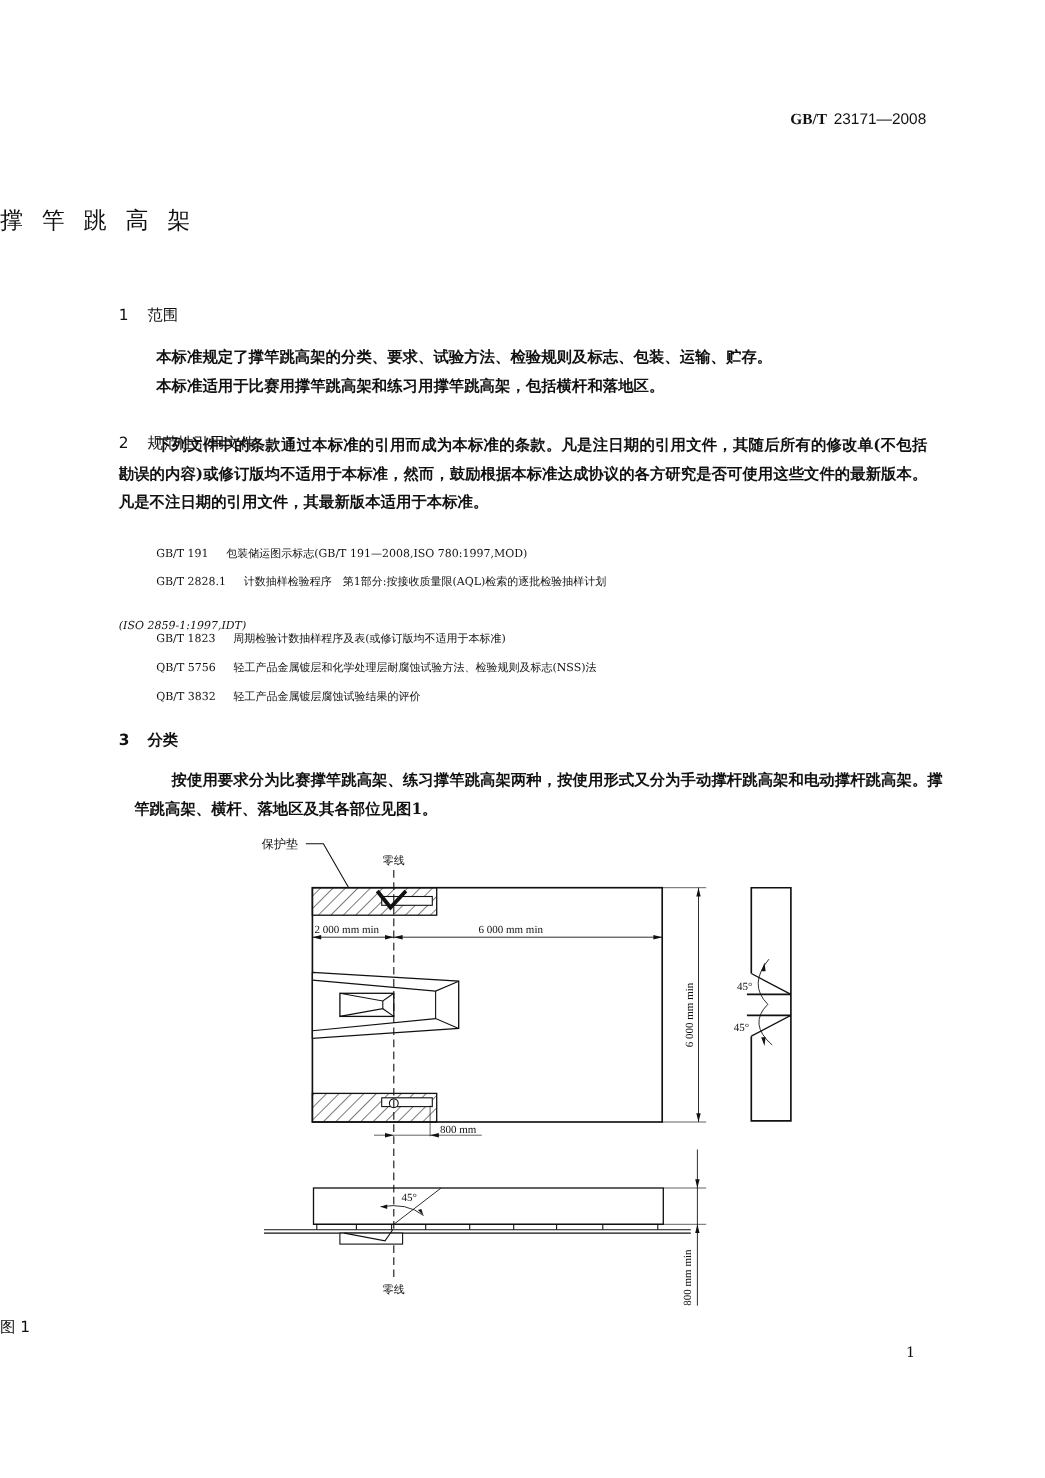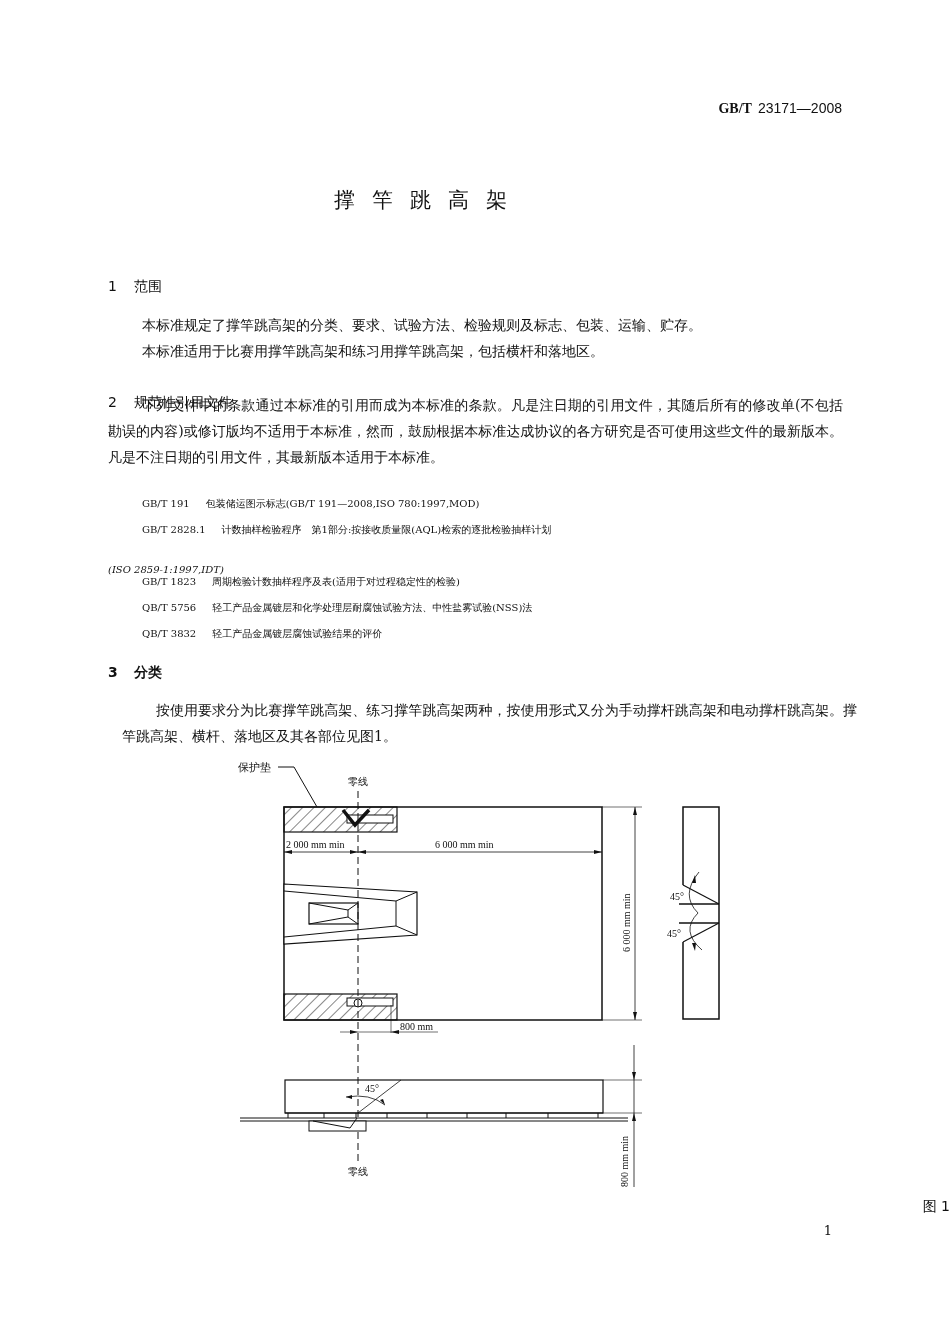--- a/index.html
+++ b/index.html
@@ -1,29 +1,29 @@
 <!DOCTYPE html>
 <html><head>
 <meta charset="utf-8">
 <style>
   html, body { margin:0; padding:0; background:#ffffff; }
   body { width:950px; height:1344px; position:relative; overflow:hidden;
          font-family:"DejaVu Serif","Liberation Serif",serif; color:#111; }
   .std-no { position:absolute; top:100px; right:108px; font-size:14px; font-family:"Liberation Sans",sans-serif;margin-left:28px; }
   .std-no b { font-family:"Liberation Serif",serif; font-weight:bold; margin-right:6px; }
-  .title { position:absolute; top:186px; left:0; width:841px; text-align:center; font-size:21px;
-           letter-spacing:17px; font-family:"DejaVu Sans","Liberation Sans",sans-serif; padding-left:17px; box-sizing:border-box; }
+  .title { position:absolute; top:186px; left:0; width:841px; text-align:left; font-size:21px;
+           letter-spacing:17px; font-family:"DejaVu Sans","Liberation Sans",sans-serif; box-sizing:border-box; }
   .h { position:absolute; left:108px; font-size:14px; font-family:"DejaVu Sans","Liberation Sans",sans-serif; }
   .h .num { display:inline-block; width:26px; }
-  .p { position:absolute; left:108px; width:735px; font-size:14px; line-height:26px; text-align:justify; }
+  .p { position:absolute; left:108px; width:735px; font-size:14px; line-height:26px; text-align:justify;font-weight:bold; }
   .indent { text-indent:34px; }
   .ref { position:absolute; left:142px; font-size:10px; line-height:26px; }
   .ref .code { margin-right:16px; }
   .fig { position:absolute; left:230px; top:755px; }
-  .caption { position:absolute; top:1198px; left:0; width:950px; text-align:right; font-size:14px;
+  .caption { position:absolute; top:1198px; left:0; width:950px; text-align:left; font-size:14px;
              font-family:"DejaVu Sans","Liberation Sans",sans-serif; }
   .pageno { position:absolute; top:1223px; right:118px; font-size:13px; }
 </style>
 </head>
 <body>
 
 <div class="std-no">
   <b>GB/T</b><span>23171—2008</span>
 </div>
 
@@ -41,24 +41,24 @@
 <div class="p indent" style="top:392px;">下列文件中的条款通过本标准的引用而成为本标准的条款。凡是注日期的引用文件，其随后所有的修改单(不包括勘误的内容)或修订版均不适用于本标准，然而，鼓励根据本标准达成协议的各方研究是否可使用这些文件的最新版本。凡是不注日期的引用文件，其最新版本适用于本标准。</div>
 
 <div class="ref" style="top:491px;">
   <span class="code">GB/T 191</span><span>包装储运图示标志(GB/T 191—2008,ISO 780:1997,MOD)</span>
 </div>
 <div class="ref" style="top:517px;">
   <span class="code">GB/T 2828.1</span><span>计数抽样检验程序　第1部分:按接收质量限(AQL)检索的逐批检验抽样计划</span>
 </div>
 <div class="ref" style="top:557px; left:108px;font-style:italic;">(ISO 2859-1:1997,IDT)</div>
 <div class="ref" style="top:569px;">
-  <span class="code">GB/T 1823</span><span>周期检验计数抽样程序及表(适用于对过程稳定性的检验)</span>
+  <span class="code">GB/T 1823</span><span>周期检验计数抽样程序及表(或修订版均不适用于本标准)</span>
 </div>
 <div class="ref" style="top:595px;">
-  <span class="code">QB/T 5756</span><span>轻工产品金属镀层和化学处理层耐腐蚀试验方法、中性盐雾试验(NSS)法</span>
+  <span class="code">QB/T 5756</span><span>轻工产品金属镀层和化学处理层耐腐蚀试验方法、检验规则及标志(NSS)法</span>
 </div>
 <div class="ref" style="top:621px;">
   <span class="code">QB/T 3832</span><span>轻工产品金属镀层腐蚀试验结果的评价</span>
 </div>
 
 <div class="h" style="top:664px;font-weight:bold;">
   <span class="num">3</span><span>分类</span>
 </div>
 <div class="p indent" style="top:697px;margin-left:14px;">按使用要求分为比赛撑竿跳高架、练习撑竿跳高架两种，按使用形式又分为手动撑杆跳高架和电动撑杆跳高架。撑竿跳高架、横杆、落地区及其各部位见图1。</div>
 

